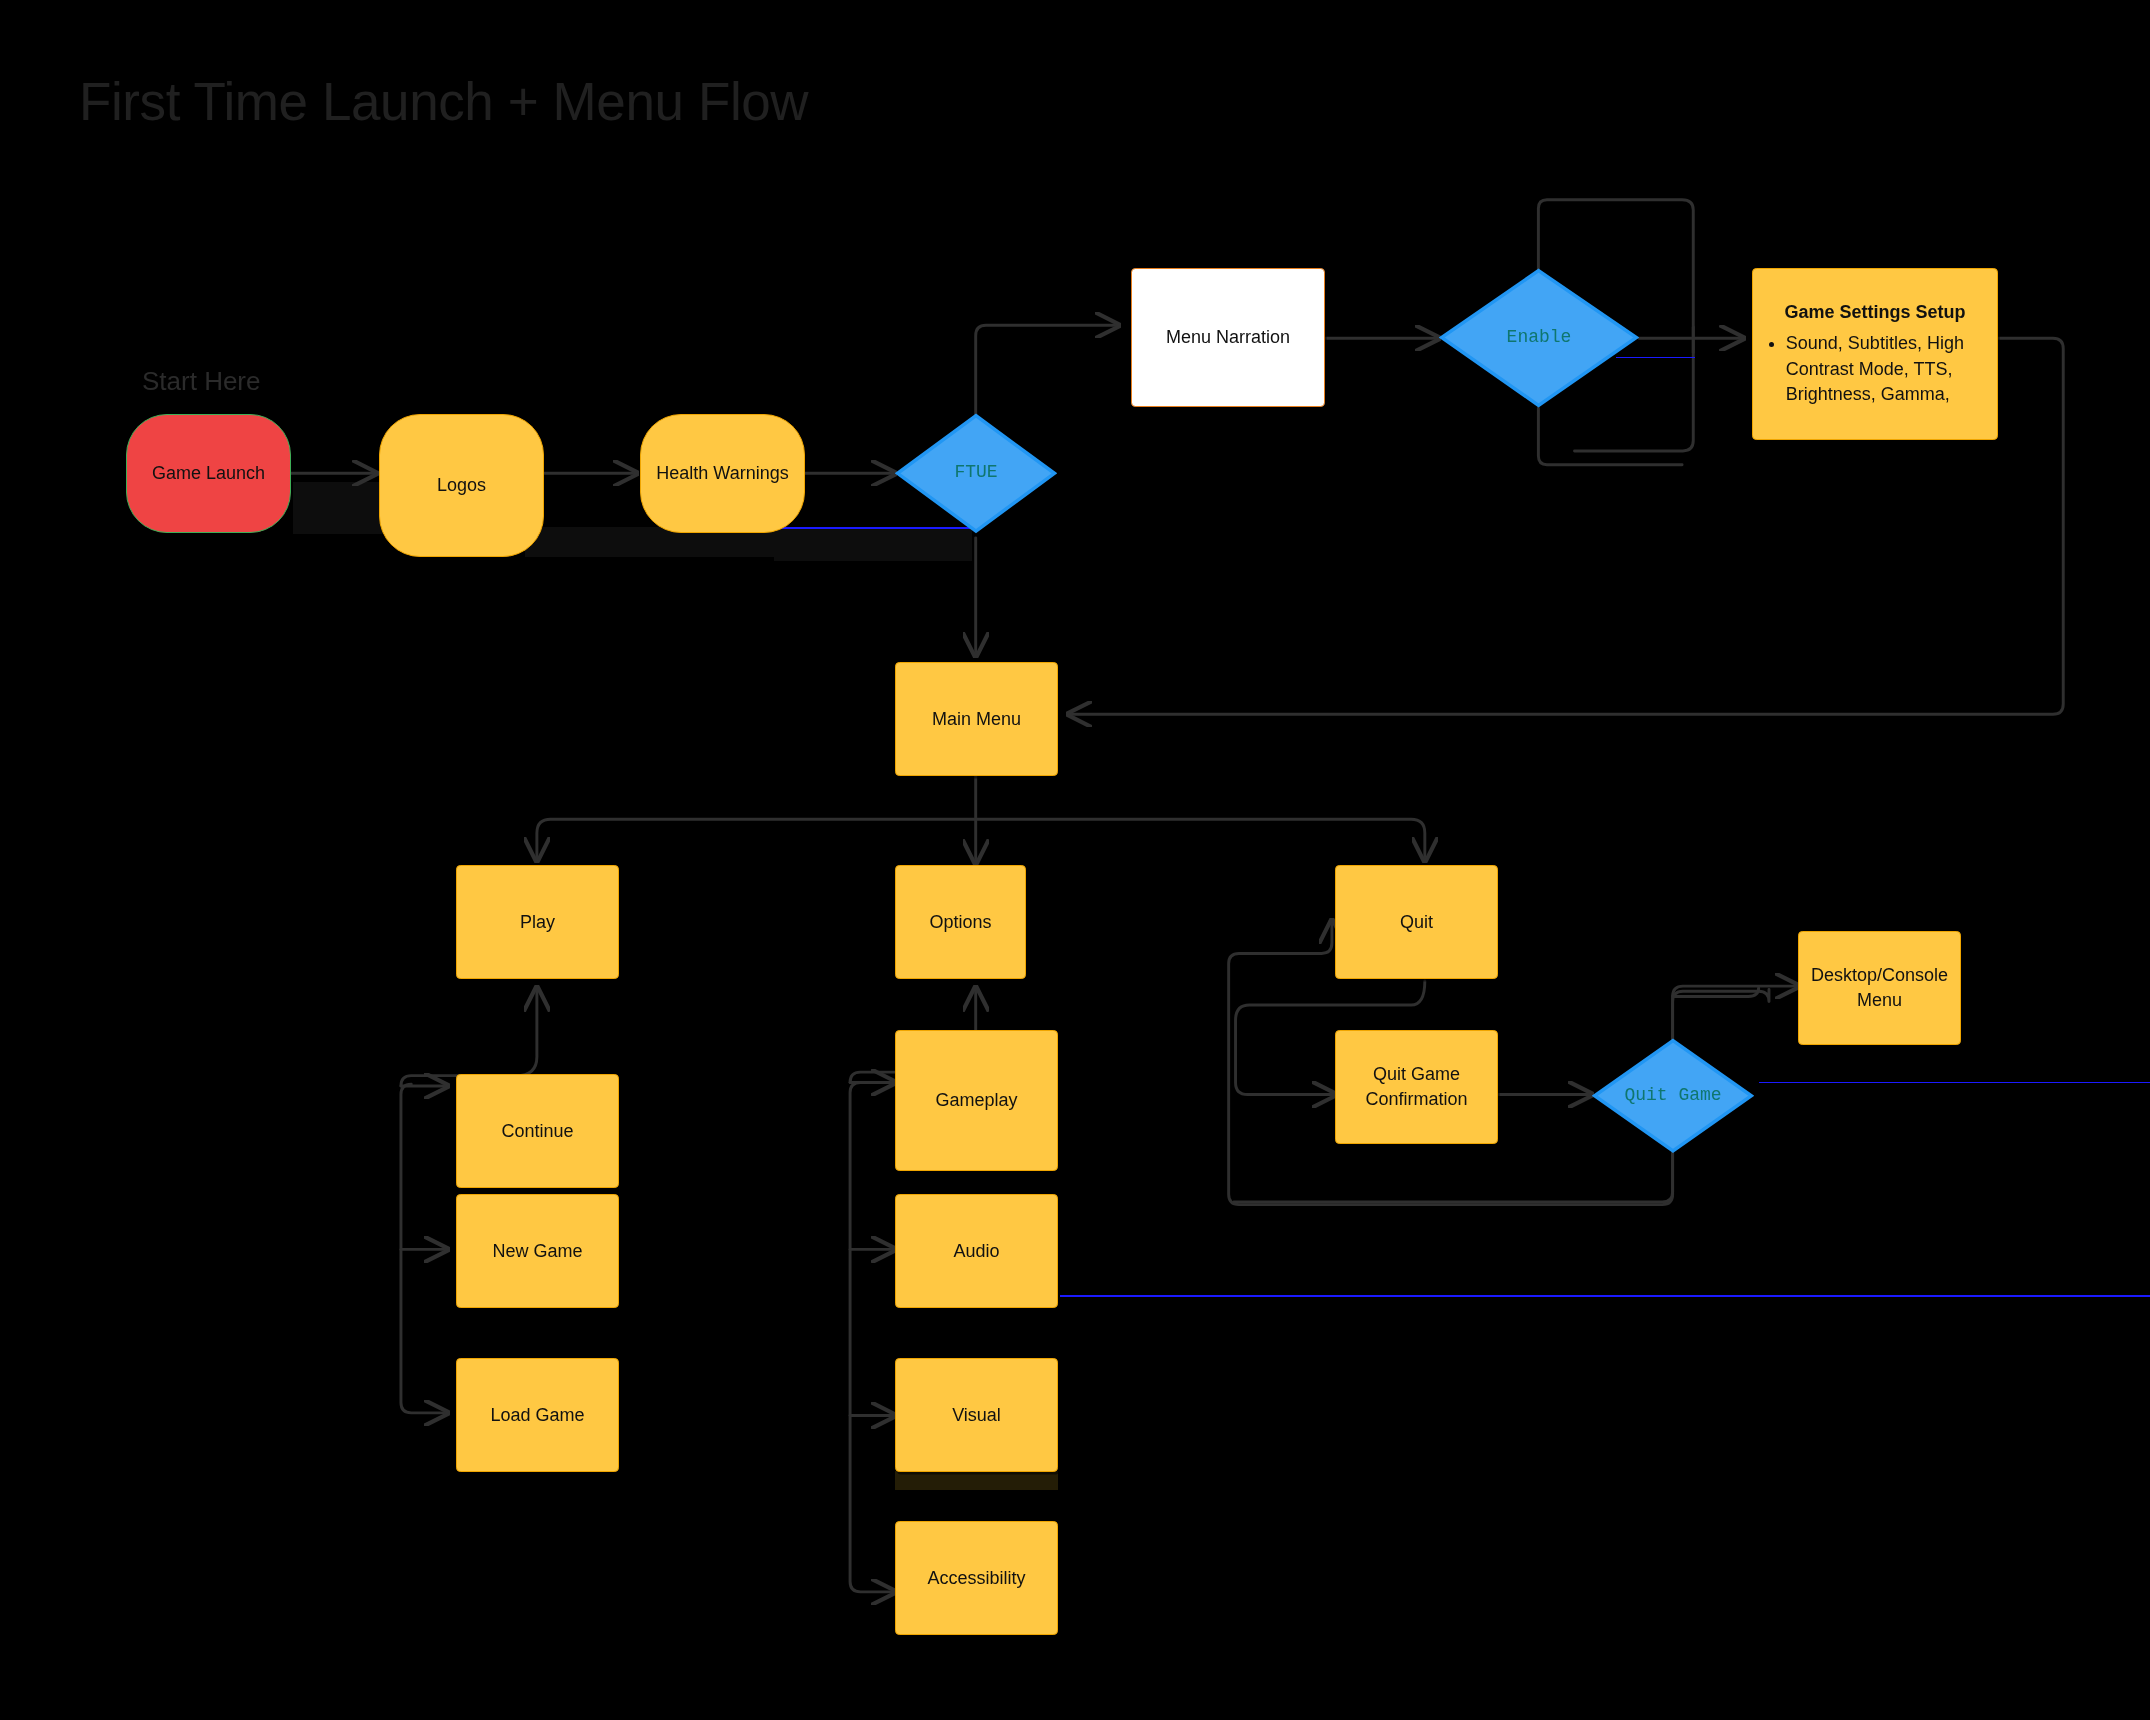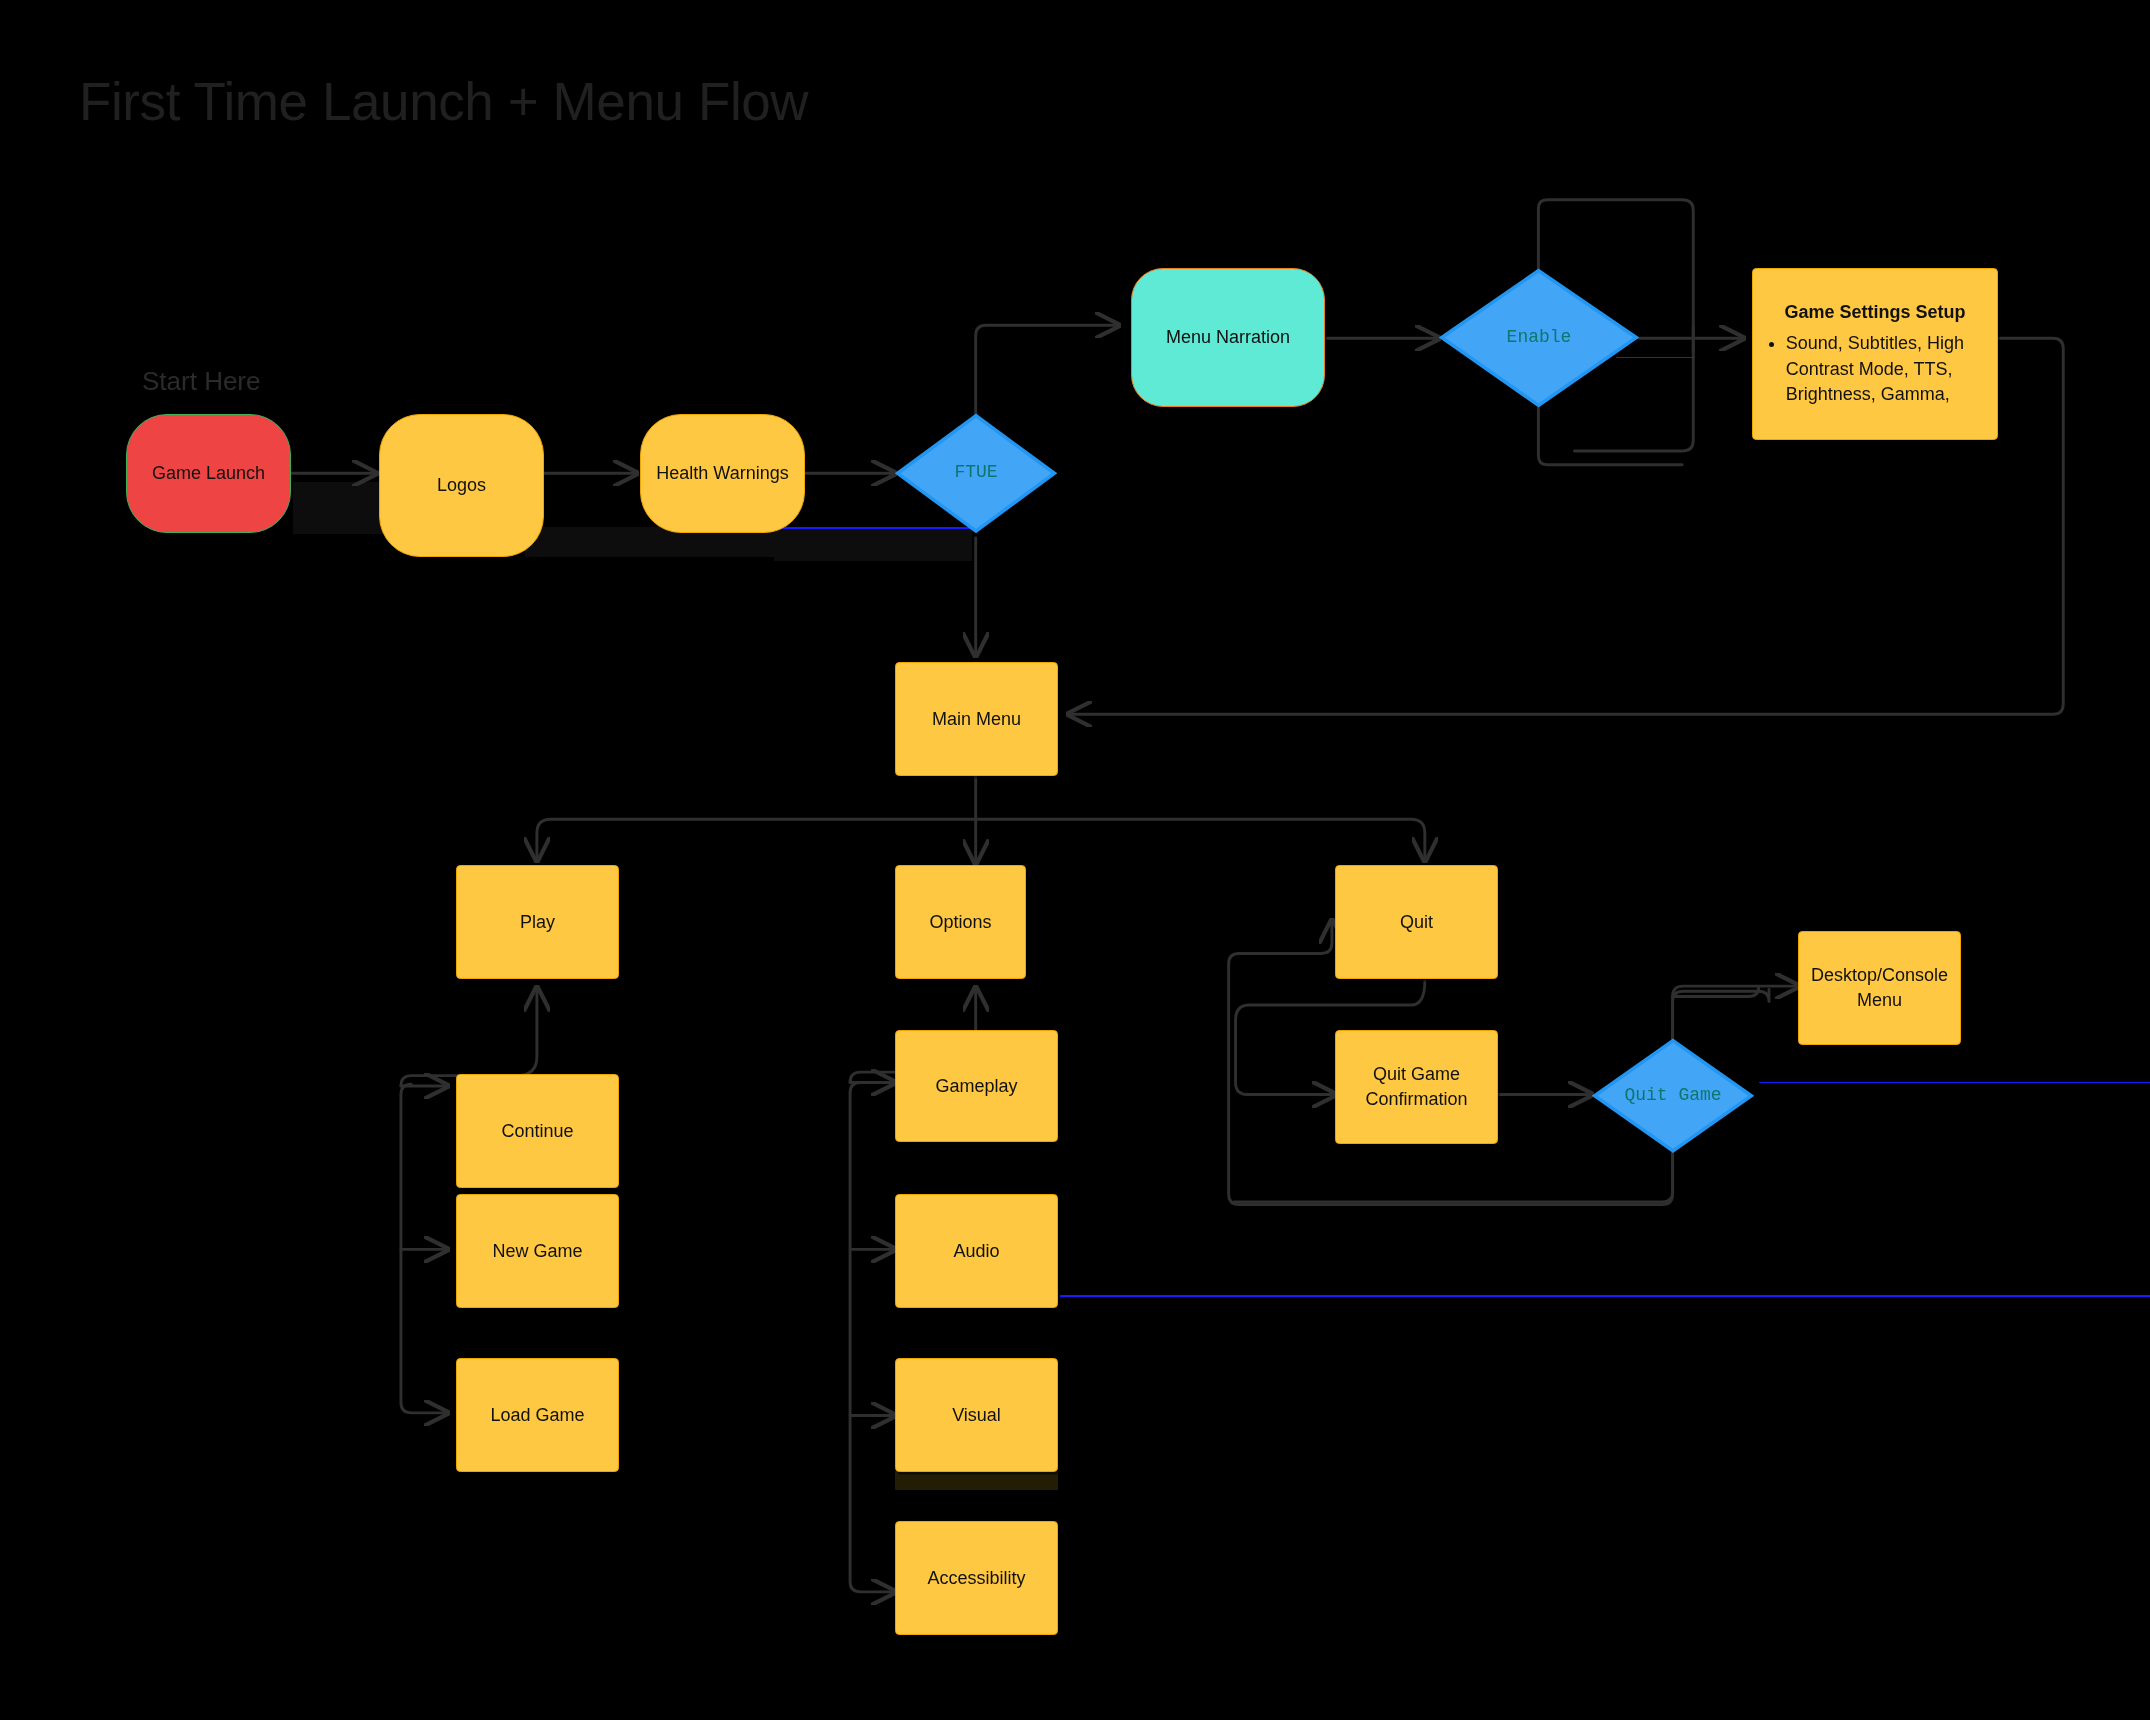--- a/index.html
+++ b/index.html
@@ -76,23 +76,22 @@
     background: #FFC843;
     border: 1.7px solid #F0A500;
   }
 
   .node.pill.green {
     background: #ef4444;
     border-color: #3EAE57;
   }
 
   .node.orange {
-    background: #5eead4;
+    background: #ffffff;
     border-color: #E87F1E;
-    border-radius: 32px;
   }
 
   .node.diamond-wrap {
     background: transparent;
     border: none;
     box-shadow: none;
   }
 
   .diamond-shape {
     position: absolute;
@@ -278,21 +277,21 @@
   </div>
 
   <div class="node rect" style="left:456px;top:1194px;width:163px;height:114px;">
     <span>New Game</span>
   </div>
 
   <div class="node rect" style="left:456px;top:1358px;width:163px;height:114px;">
     <span>Load Game</span>
   </div>
 
-  <div class="node rect" style="left:895px;top:1030px;width:163px;height:112px;">
+  <div class="node rect" style="left:895px;top:1030px;width:163px;height:141px;">
     <span>Gameplay</span>
   </div>
 
   <div class="node rect" style="left:895px;top:1194px;width:163px;height:114px;">
     <span>Audio</span>
   </div>
 
   <div class="node rect" style="left:895px;top:1358px;width:163px;height:114px;">
     <span>Visual</span>
   </div>

